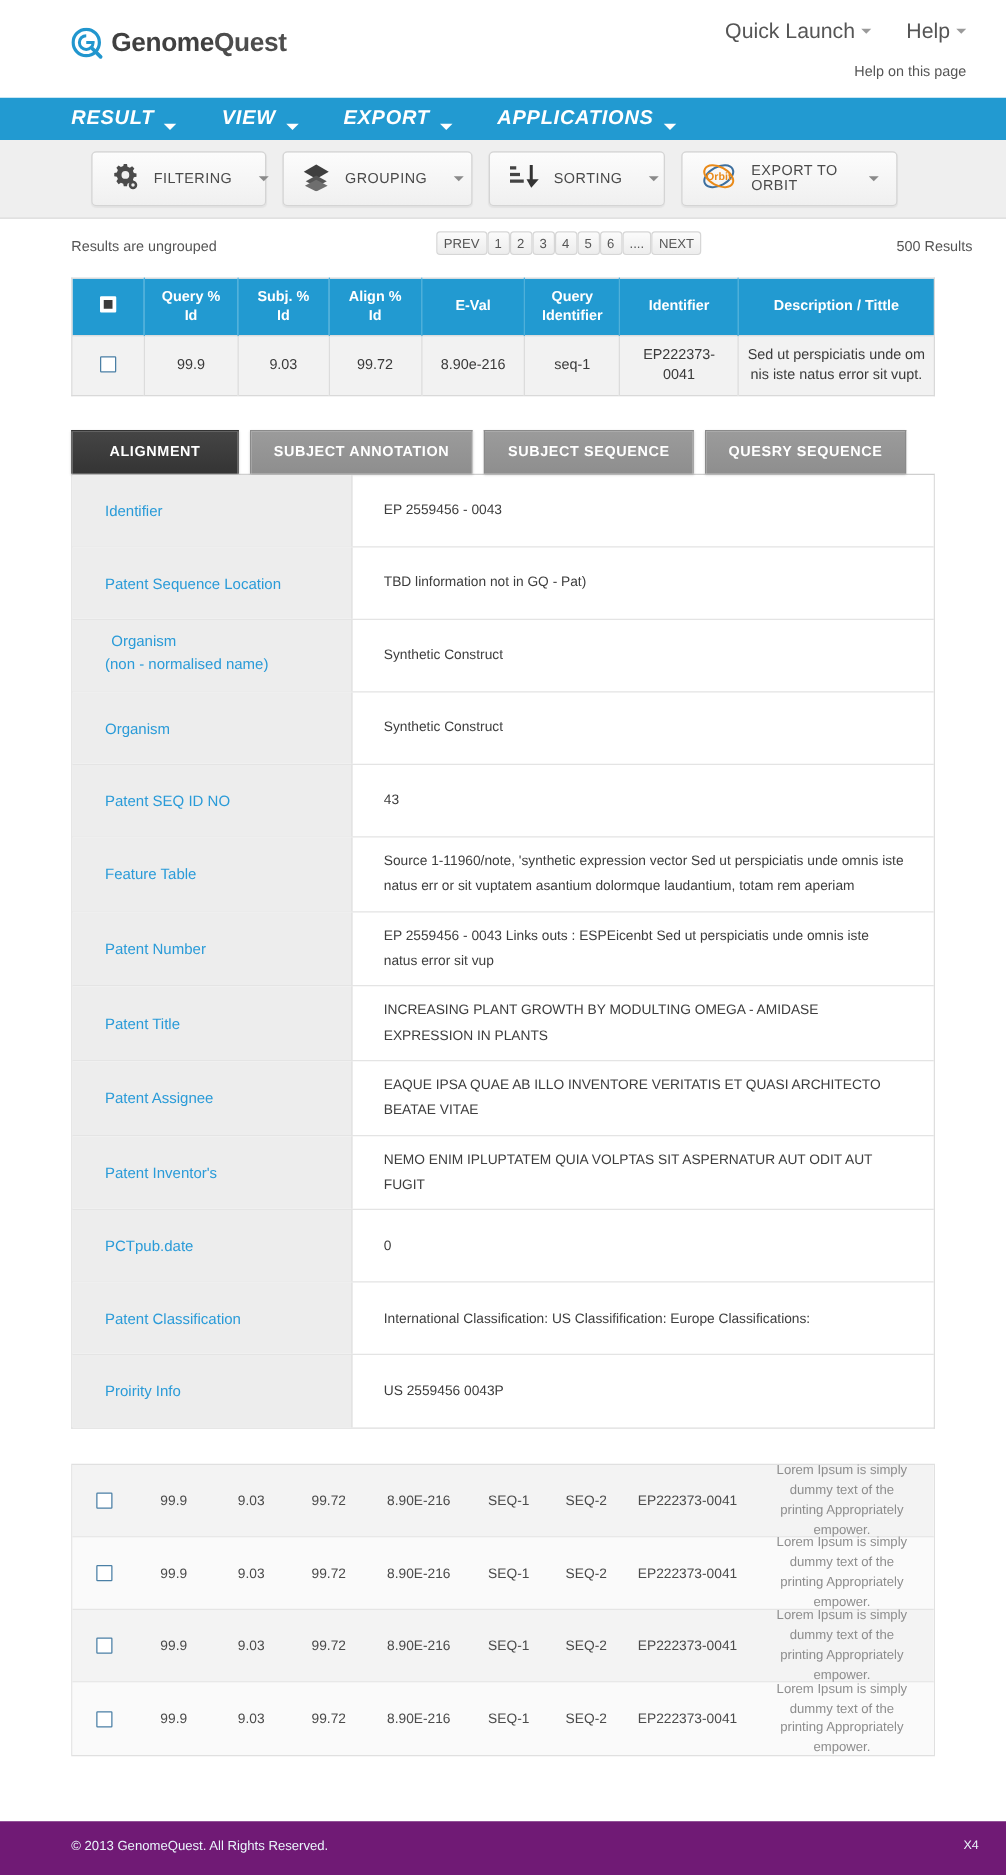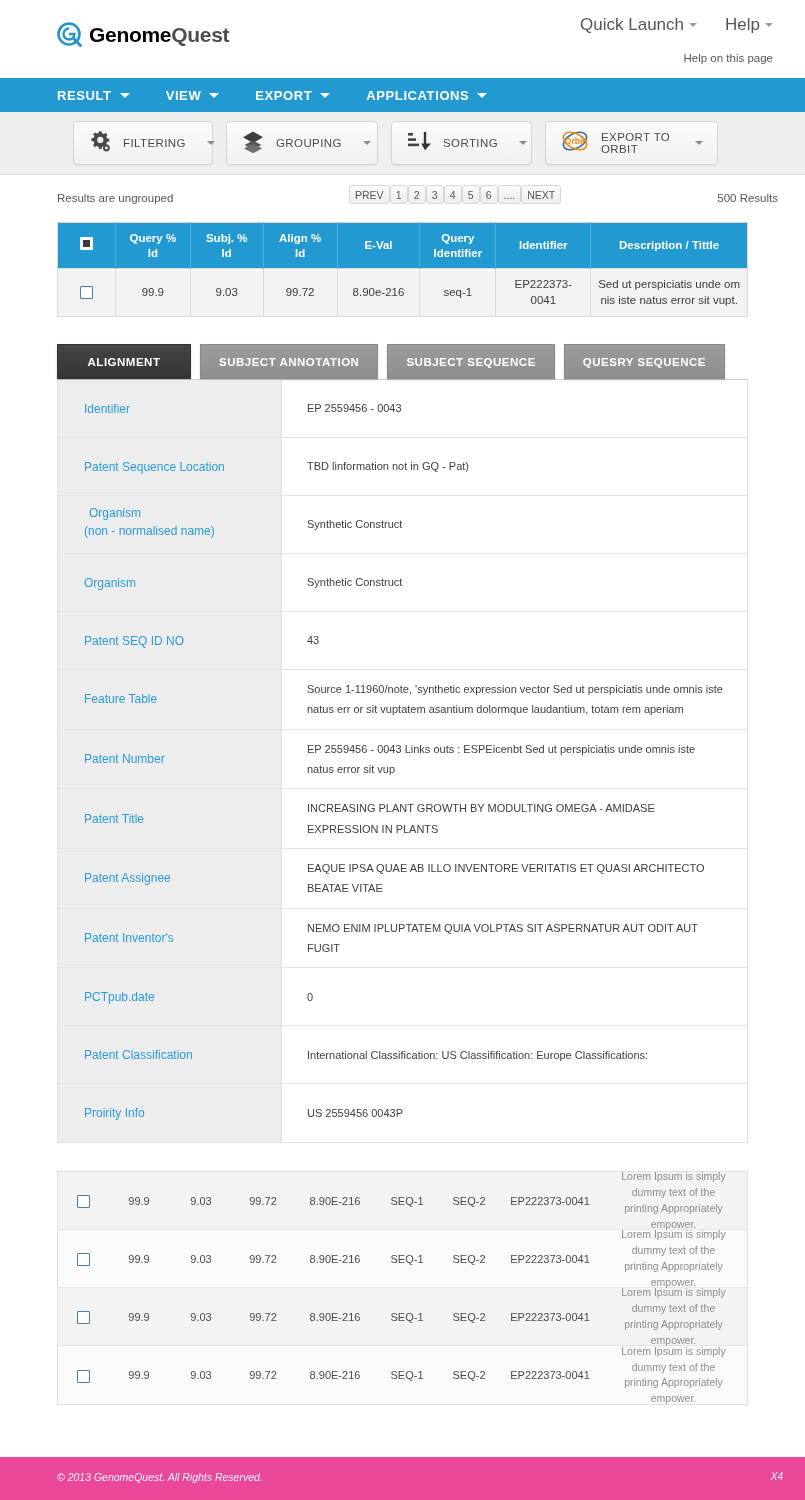--- a/index.html
+++ b/index.html
@@ -9,32 +9,32 @@
     font-family: "Liberation Sans", sans-serif;
     -webkit-font-smoothing: antialiased;
   }
   body { position: relative; overflow: hidden; }
 
   
   .header { height: 78px; background:#fff; position: relative; border-bottom:none; }
   .logo { position:absolute; left:57px; top:22px; display:flex; align-items:center; }
   .logo-mark { width:26px; height:26px; position:relative; margin-right:6px; }
   .logo-text { font-size:21px; font-weight:bold; letter-spacing:-0.3px; line-height:26px; }
-  .logo-text .g1 { color:#000000; }
+  .logo-text .g1 { color:#404040; }
   .logo-text .g2 { color:#4d4d4d; }
 
   .top-links { position:absolute; right:32px; top:15px; text-align:right; }
   .top-links .row1 { display:flex; justify-content:flex-end; gap:28px; }
   .tl-item { font-size:17px; color:#555; display:flex; align-items:center; gap:5px; cursor:pointer;}
   .caret-sm { display:inline-block; width:0;height:0;border-left:4px solid transparent;border-right:4px solid transparent;border-top:4px solid #9a9a9a; }
   .help-page { margin-top:17px; font-size:11.5px; color:#555; cursor:pointer; }
 
   
   .navbar { height:34px; background:#229ad1; display:flex; align-items:center; padding-left:57px; gap:36px; }
-  .nav-item { color:#fff; font-size:13px; font-weight:bold; letter-spacing:0.6px; display:flex; align-items:center; gap:8px; cursor:pointer; }
+  .nav-item { color:#fff; font-size:16px; font-weight:bold; letter-spacing:0.6px; display:flex; align-items:flex-end; gap:8px; cursor:pointer;font-style:italic; }
   .caret-w { display:inline-block; width:0;height:0;border-left:5px solid transparent;border-right:5px solid transparent;border-top:5px solid #ffffff; }
 
   
   .toolbar { height:63px; background:#efefef; border-bottom:1px solid #dcdcdc; display:flex; align-items:center; padding-left:73px; gap:13px; }
   .tool-btn {
     height:44px; background:linear-gradient(180deg,#fcfcfc 0%, #f0f0f0 100%);
     border:1px solid #d4d4d4; border-radius:4px;
     display:flex; align-items:center; padding:0 14px; gap:11px;
     box-shadow:0 1px 1px rgba(0,0,0,0.05); cursor:pointer;
   }
@@ -103,21 +103,21 @@
   .botrow { display:flex; align-items:center; height:58px; border-bottom:1px solid #e5e5e5; background:#f3f3f3; }
   .botrow:nth-child(even) { background:#fafafa; }
   .botrow:last-child { border-bottom:none; }
   .bc { font-size:11px; color:#4a4a4a; text-align:center; }
   .bc-chk { width:50px; text-align:center; }
   .bc-1 { width:62px; } .bc-2 { width:62px; } .bc-3 { width:62px; }
   .bc-4 { width:82px; } .bc-5 { width:62px; } .bc-6 { width:62px; } .bc-7 { width:100px; }
   .bc-desc { flex:1; font-size:10.5px; color:#8d8d8d; text-align:center; line-height:1.5; padding:0 14px; }
 
   
-  .footer { position:absolute; left:0; right:0; bottom:0; height:43px; background:#ec4899;font-style:italic; }
+  .footer { position:absolute; left:0; right:0; bottom:0; height:43px; background:#701a75; }
   .footer .cp { position:absolute; left:57px; top:14px; font-size:10.5px; color:#eaf6fc; }
   .footer .x4 { position:absolute; right:22px; top:14px; font-size:10px; color:#eaf6fc; }
 </style>
 </head>
 <body>
 
 <div class="header">
   <div class="logo">
     <span class="logo-mark">
       <svg width="26" height="26" viewBox="0 0 26 26">

